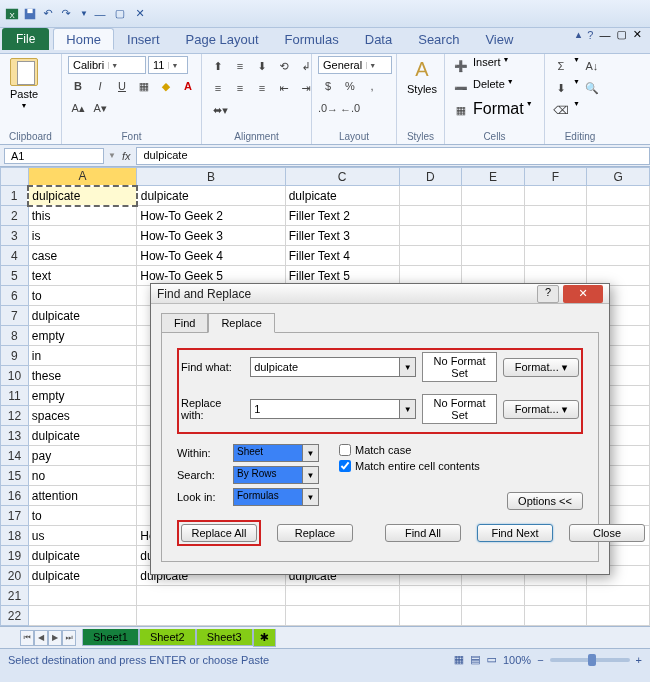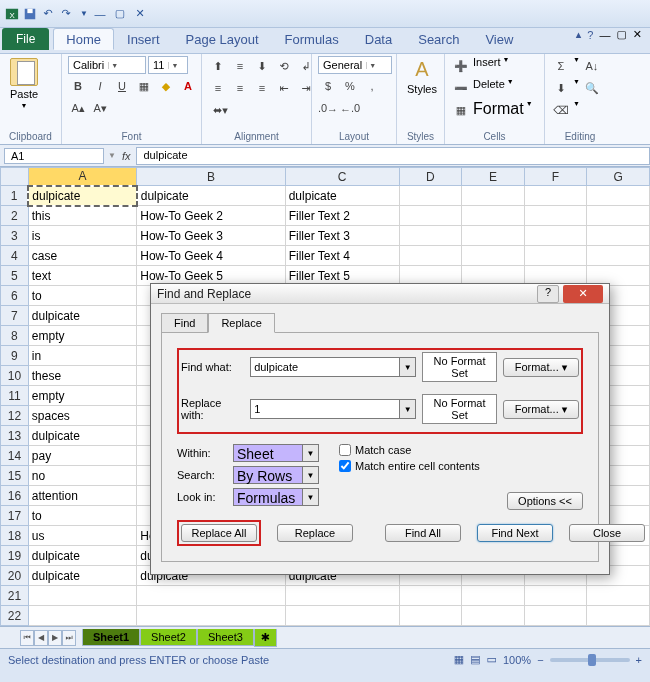--- a/index.html
+++ b/index.html
@@ -45,21 +45,21 @@
 .sel-cell { border: 2px dashed #666 !important; background: #fffad1; }
 .col-A { width: 110px; }
 .col-B { width: 150px; }
 .col-C { width: 115px; }
 .col-def { width: 64px; }
 
 .sheet-tabs { height: 22px; background: #e8eef7; border-top: 1px solid #a3b8d3; display: flex; align-items: center; padding-left: 20px; gap: 0; font-size: 11px; }
 .nav-arrows { display: flex; gap: 0; margin-right: 6px; }
 .nav-arrow { width: 14px; height: 16px; border: 1px solid #a3b8d3; background: #f0f4fa; display: flex; align-items: center; justify-content: center; font-size: 8px; color: #555; }
 .stab { padding: 2px 10px; background: #84cc16; border: 1px solid #a3b8d3; border-top: none; }
-.stab.active { background: #4d7c0f; font-weight: bold; }
+.stab.active { background: #15803d; font-weight: normal; }
 
 .statusbar { height: 22px; background: #dce6f4; border-top: 1px solid #a3b8d3; display: flex; align-items: center; padding: 0 8px; font-size: 11px; color: #3b5998; }
 .statusbar-right { margin-left: auto; display: flex; align-items: center; gap: 6px; }
 .zoom-slider { width: 80px; height: 4px; background: #b0c4de; position: relative; border-radius: 2px; }
 .zoom-thumb { position: absolute; left: 38px; top: -4px; width: 8px; height: 12px; background: #6a8cc7; border-radius: 2px; }
 
 
 .dialog { position: absolute; left: 150px; top: 283px; width: 460px; background: #f0f0f0; border: 1px solid #6d6d6d; box-shadow: 3px 3px 12px rgba(0,0,0,.35); }
 .dlg-title { height: 20px; background: linear-gradient(#fdfdfd,#e3e3e3); display: flex; align-items: center; padding: 0 6px; border-bottom: 1px solid #bbb; }
 .dlg-title-text { flex: 1; font-size: 12px; color: #222; }
@@ -75,21 +75,21 @@
 .dlg-input { flex: 0 0 140px; display: flex; }
 .dlg-input input { flex: 1; border: 1px solid #7a7a7a; padding: 1px 3px; font-size: 11px; height: 20px; }
 .dlg-input .arrow { width: 16px; border: 1px solid #7a7a7a; border-left: none; background: #e8e8e8; display: flex; align-items: center; justify-content: center; font-size: 8px; }
 .dlg-btn { border: 1px solid #8a8a8a; background: linear-gradient(#fdfdfd,#e3e3e3); padding: 2px 8px; font-size: 11px; border-radius: 3px; min-width: 76px; text-align: center; cursor: pointer; }
 .dlg-btn.default { border: 1px solid #3c7fb1; box-shadow: 0 0 2px #6badde; }
 .fmt-label { width: 84px; border: 1px solid #8a8a8a; background: #fff; padding: 2px 4px; font-size: 11px; text-align: center; }
 .red-box { border: 2px solid #d02020; padding: 2px; }
 .red-box-inner { display: flex; flex-direction: column; gap: 6px; }
 .dlg-sec { display: flex; align-items: center; gap: 6px; margin-bottom: 4px; }
 .dlg-combo { display: flex; }
-.dlg-combo select, .dlg-combo .ct { border: 1px solid #7a7a7a; padding: 1px 3px; font-size: 14px; height: 18px; width: 70px; background: #c4b5fd; }
+.dlg-combo select, .dlg-combo .ct { border: 1px solid #7a7a7a; padding: 1px 3px; font-size: 10px; height: 18px; width: 70px; background: #3b82f6; }
 .dlg-combo .ar { width: 16px; border: 1px solid #7a7a7a; border-left: none; background: #e8e8e8; display: flex; align-items: center; justify-content: center; font-size: 8px; }
 .check { display: flex; align-items: center; gap: 4px; font-size: 11px; }
 .check input { width: 12px; height: 12px; }
 .dlg-bottom { display: flex; gap: 16px; margin-top: 10px; align-items: center; }
 .red-wrap-btn { border: 2px solid #d02020; padding: 2px; display: inline-block; }
 
 svg { width: 14px; height: 14px; }
 </style>
 </head>
 <body>

